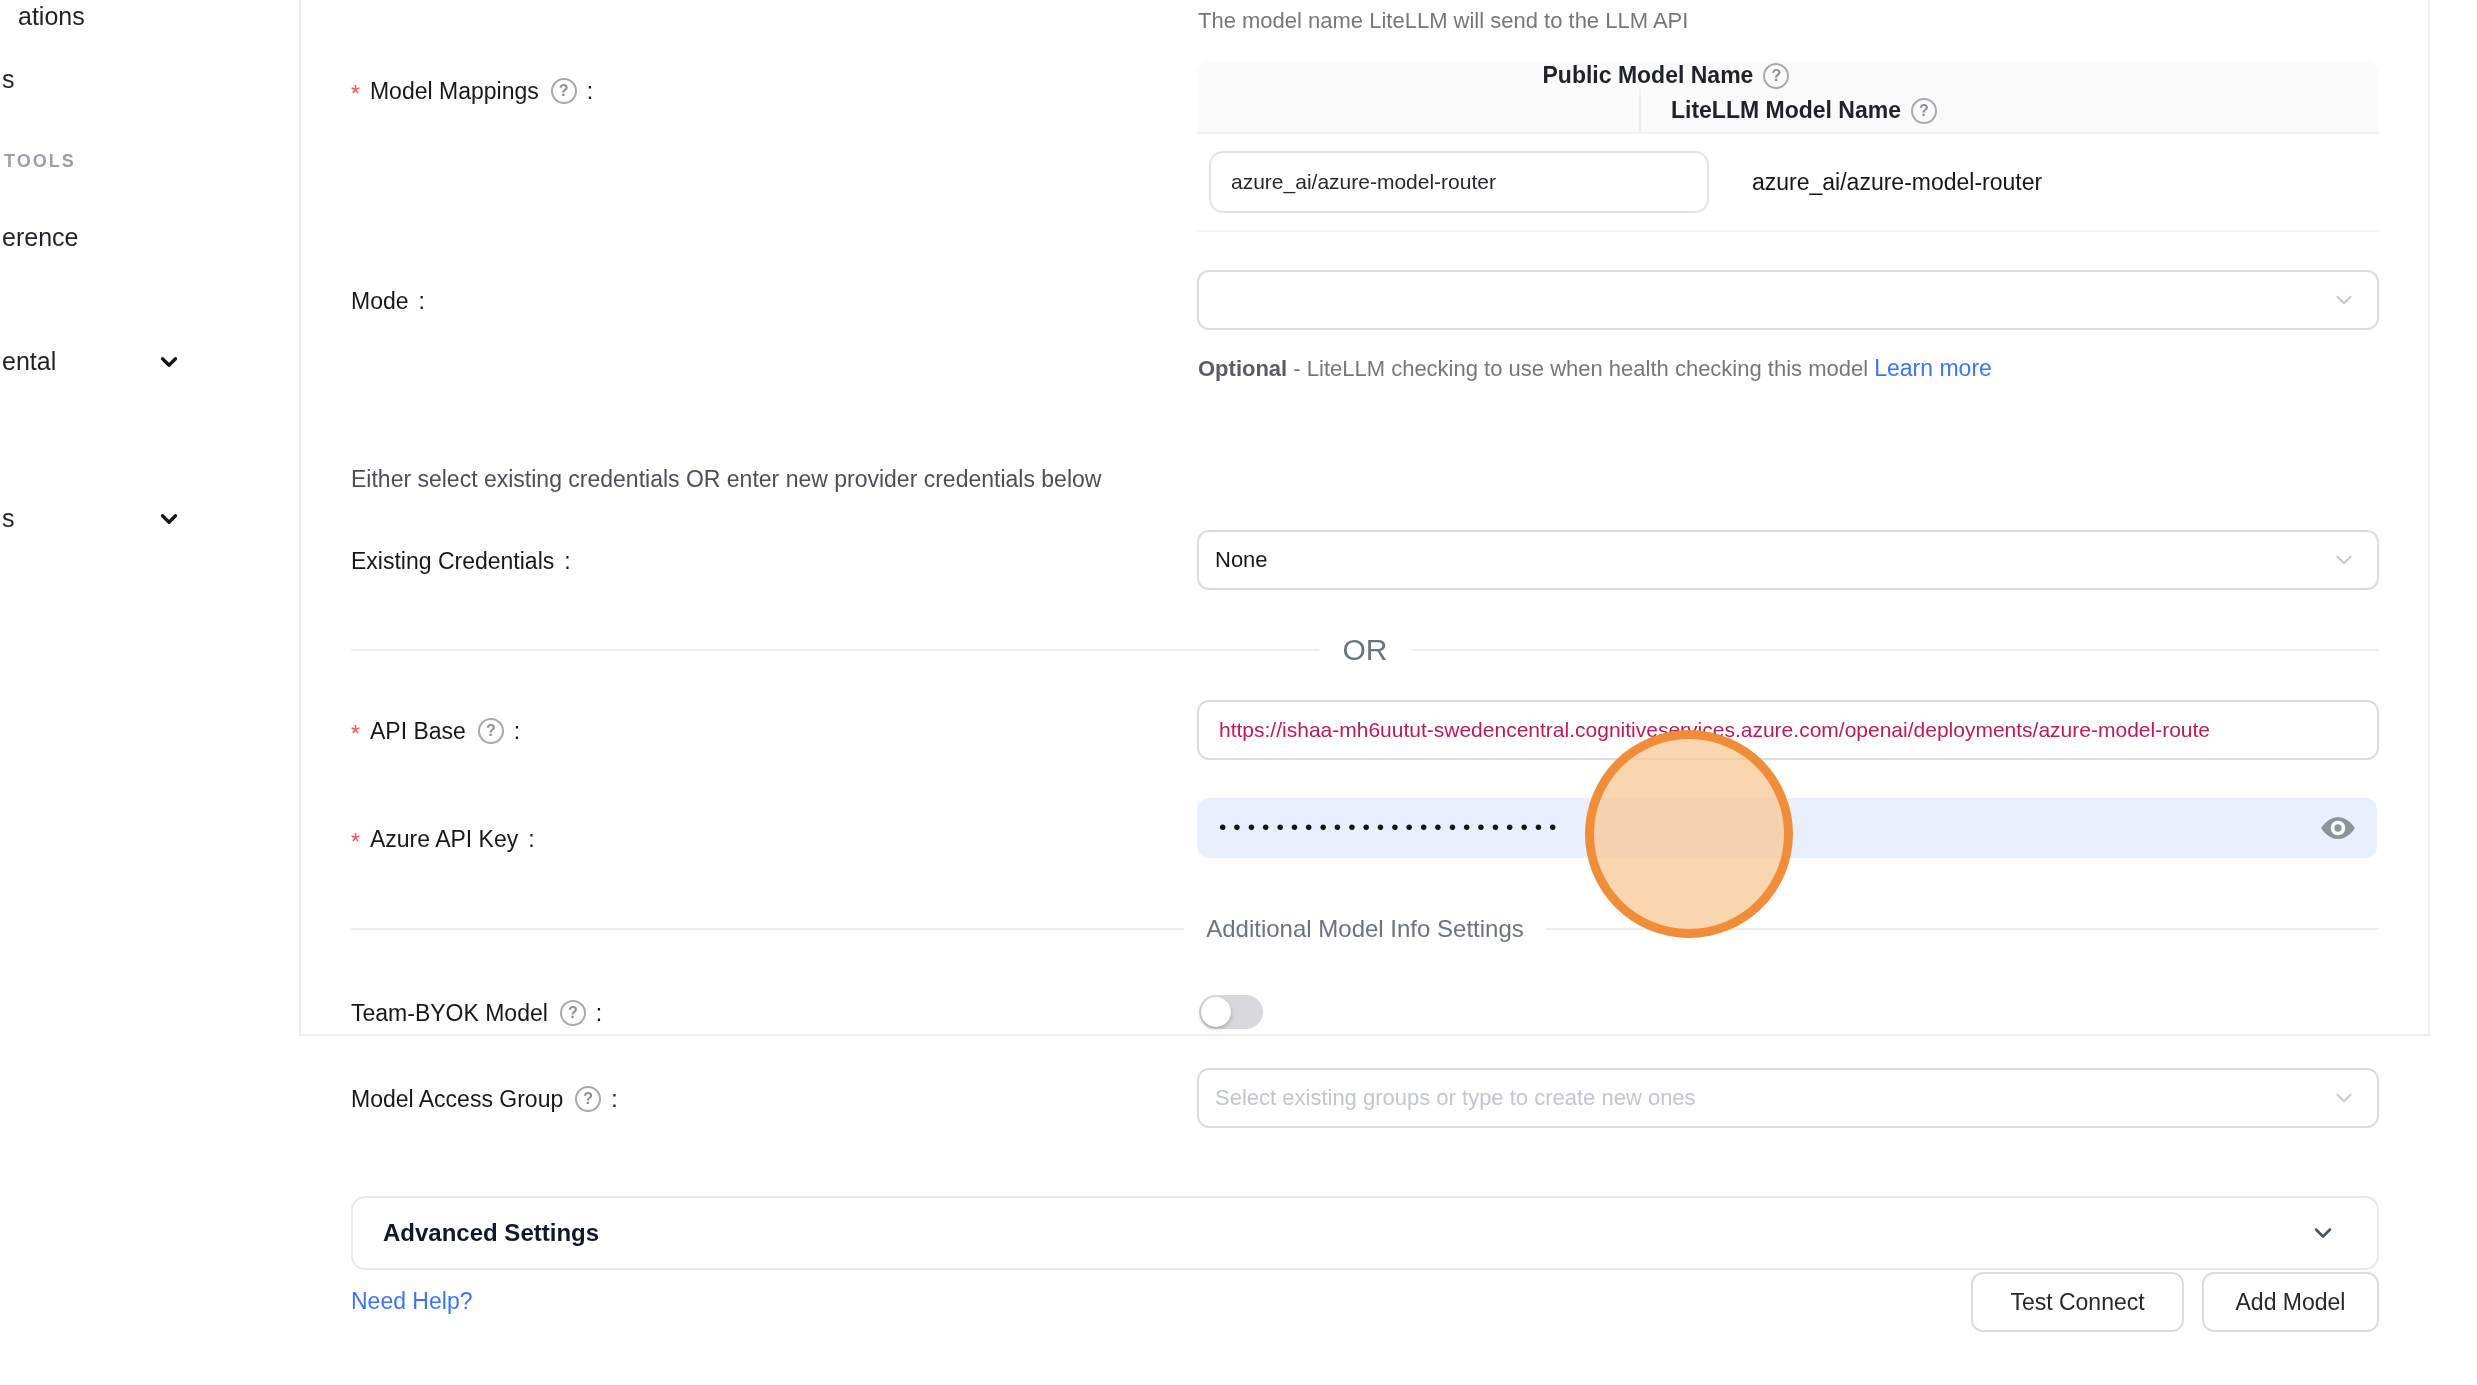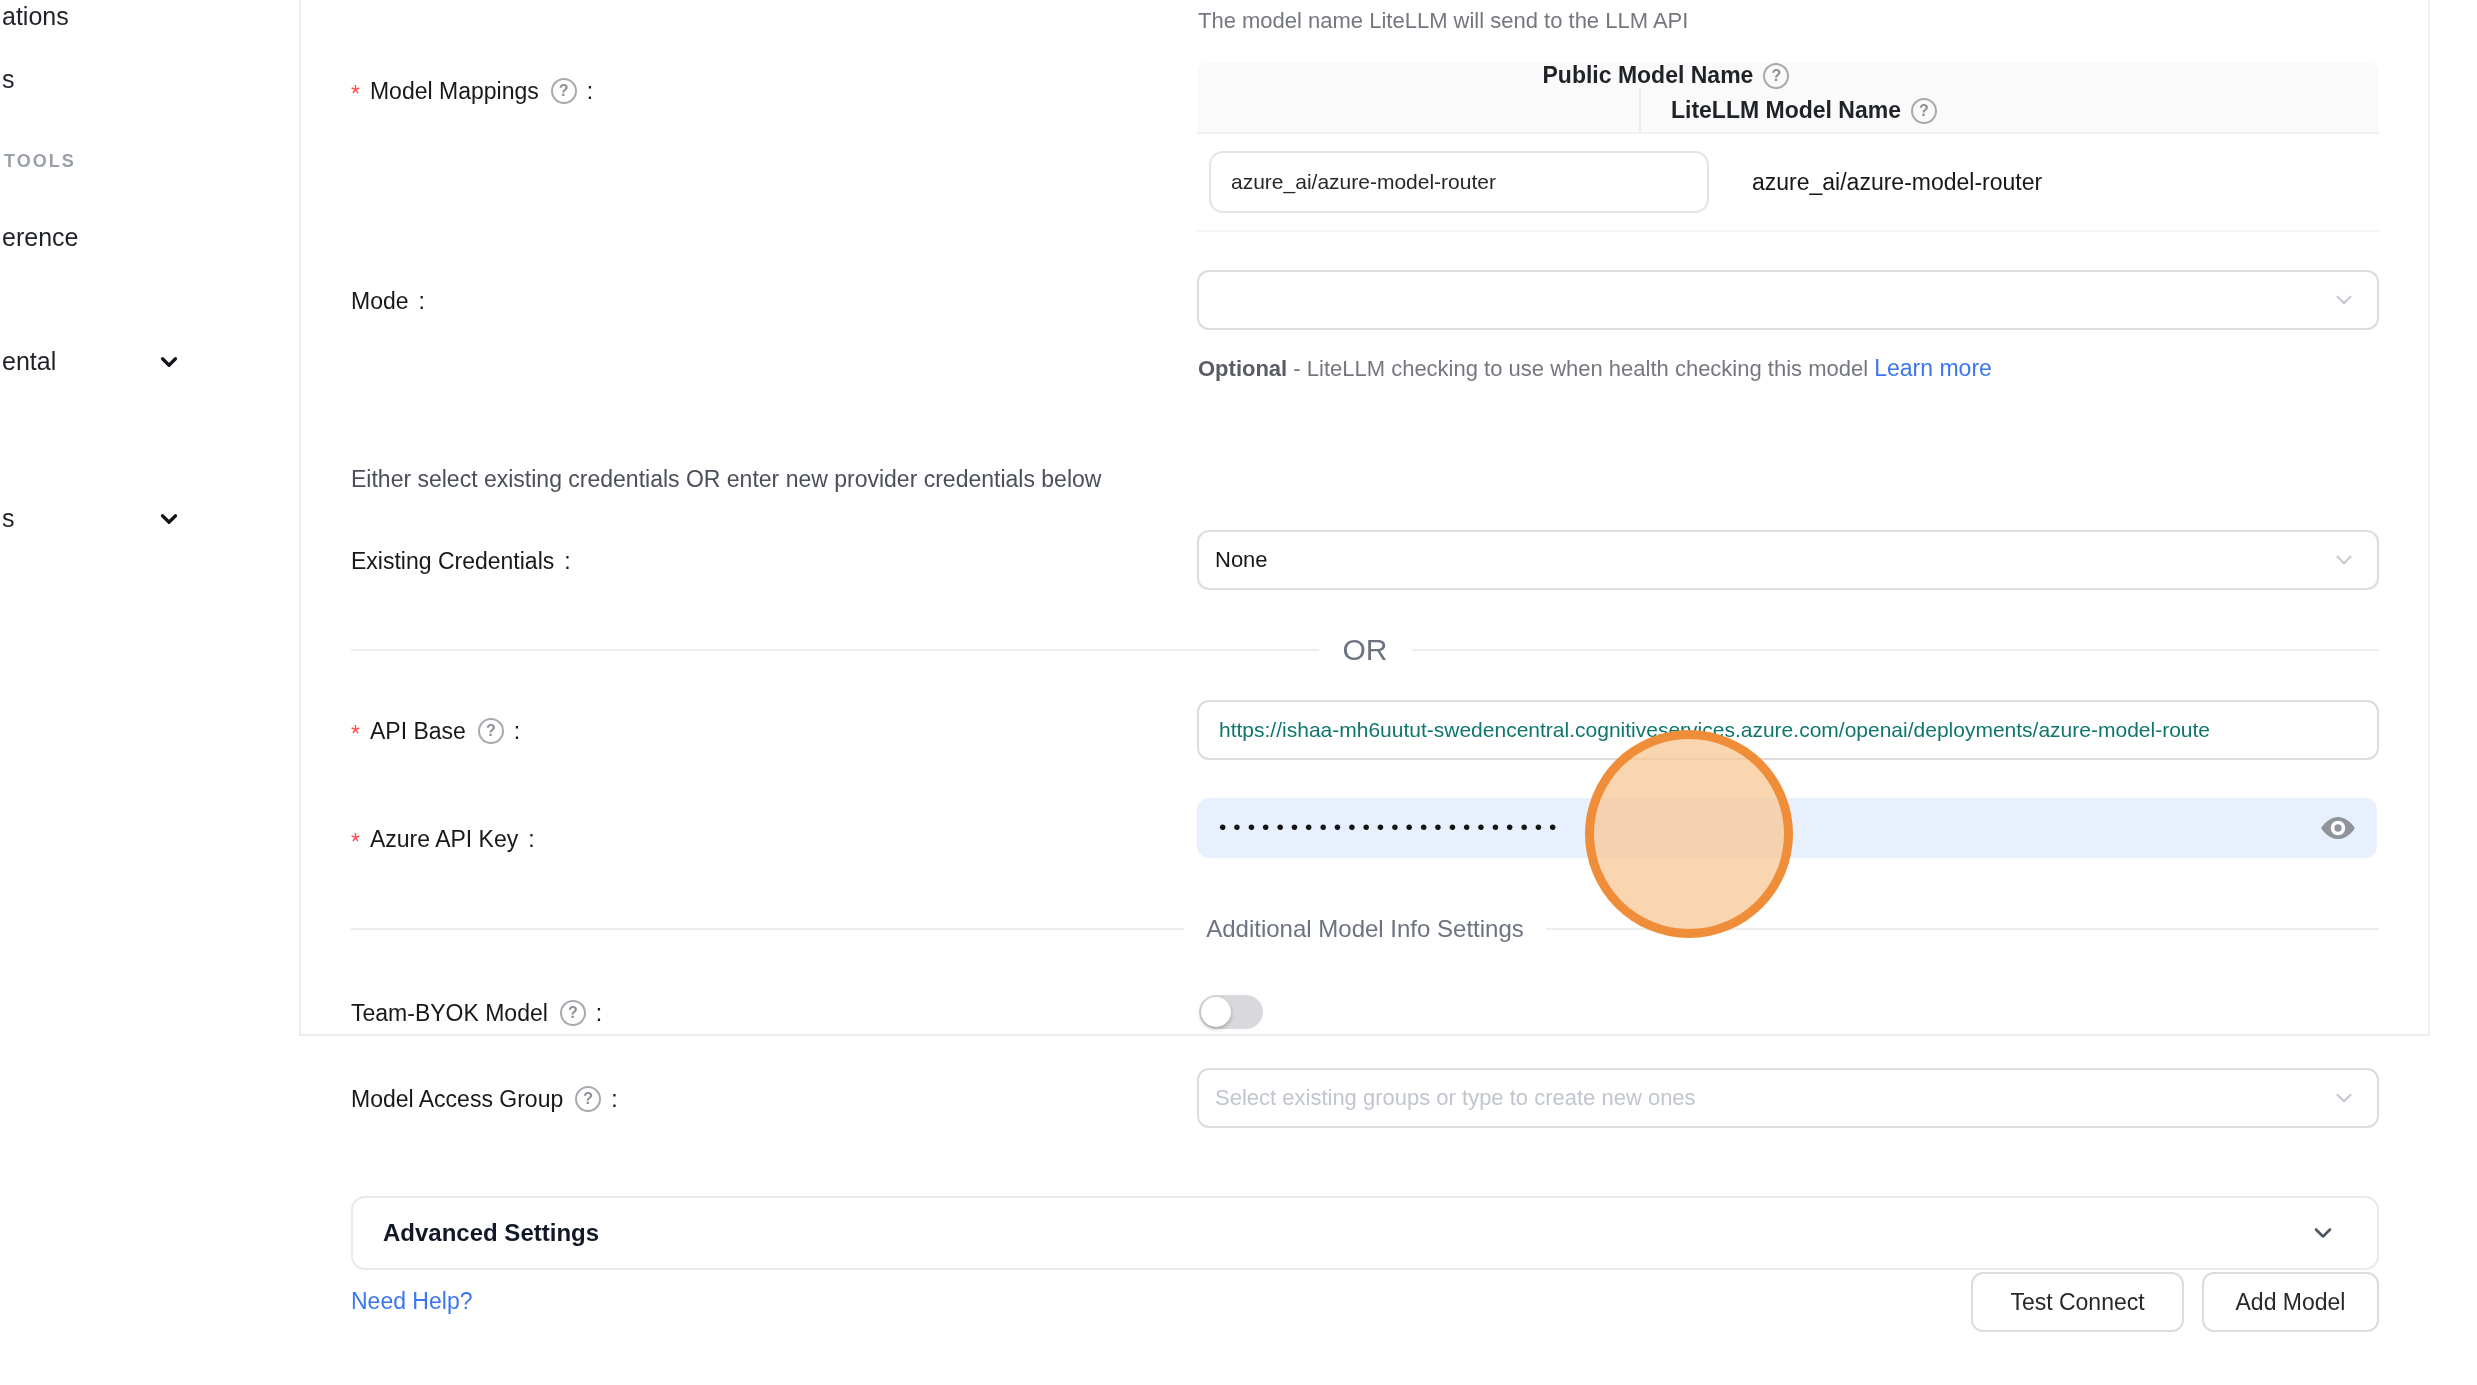--- a/index.html
+++ b/index.html
@@ -35,21 +35,21 @@
   .map-body .c1 { width:523px; padding-left:12px; }
   .map-body .c2 { flex:1; padding-left:32px; font-size:23px; color:#18181b; }
   .pub-input { width:500px; height:62px; border:2px solid #e3e4e6; border-radius:14px; font-size:21px; color:#26282c;
                padding:0 20px; font-family:inherit; outline:none; background:#fff; }
   
   .selbox { position:absolute; left:896px; width:1182px; height:60px; border:2px solid #dcdcde; border-radius:12px;
             background:#fff; display:flex; align-items:center; padding:0 56px 0 16px; font-size:22px; color:#18181b; cursor:pointer; }
   .selbox .chev { position:absolute; right:20px; top:50%; transform:translateY(-50%); width:26px; height:26px; }
   .placeholder { color:#c1c5cd; }
   .txt-input { position:absolute; left:896px; width:1182px; height:60px; border:2px solid #dcdcde; border-radius:12px;
-               background:#fff; font-size:21px; color:#0f766e; padding:0 18px 0 20px; font-family:inherit; outline:none;
+               background:#fff; font-size:21px; color:#be185d; padding:0 18px 0 20px; font-family:inherit; outline:none;
                text-overflow:clip; white-space:nowrap; overflow:hidden; }
   
   .key-field { position:absolute; left:896px; top:798px; width:1180px; height:60px; background:#e8f0fe; border-radius:12px;
                display:flex; align-items:center; padding:0 64px 0 22px; }
   .dots { font-size:21px; letter-spacing:7px; color:#141414; line-height:1; transform:translateY(-2px); }
   .eye { position:absolute; right:20px; top:50%; transform:translateY(-50%); width:38px; height:38px; cursor:pointer; }
   
   .or-row { position:absolute; left:50px; width:2028px; display:flex; align-items:center; gap:24px; color:#6b7280; font-size:30px; }
   .or-row::before, .or-row::after { content:""; flex:1; border-top:2px solid #ededed; }
   
@@ -68,21 +68,21 @@
   .click-circle { position:absolute; left:1284px; top:730px; width:208px; height:208px; border-radius:50%;
                   border:9px solid rgba(240,138,51,0.95); background:rgba(248,198,146,0.72); pointer-events:none; }
   svg { display:block; }
 </style>
 </head>
 <body>
 
 <div class="page">
 
   <nav class="sidebar">
-    <div class="side-item" style="top:2px;">ations</div>
+    <div class="side-item" style="top:2px;margin-left:16px;">ations</div>
     <div class="side-item" style="top:65px;">s</div>
     <div class="side-section" style="top:151px;">TOOLS</div>
     <div class="side-item" style="top:223px;">erence</div>
     <div class="side-item" style="top:347px;">ental</div>
     <span class="side-chev" style="top:349px;">
       <svg width="26" height="26" viewBox="0 0 24 24" fill="none" stroke="#111418" stroke-width="3" stroke-linecap="round" stroke-linejoin="round">
           <polyline points="6,9 12,15 18,9"></polyline>
         </svg>
     </span>
     <div class="side-item" style="top:504px;">s</div>

